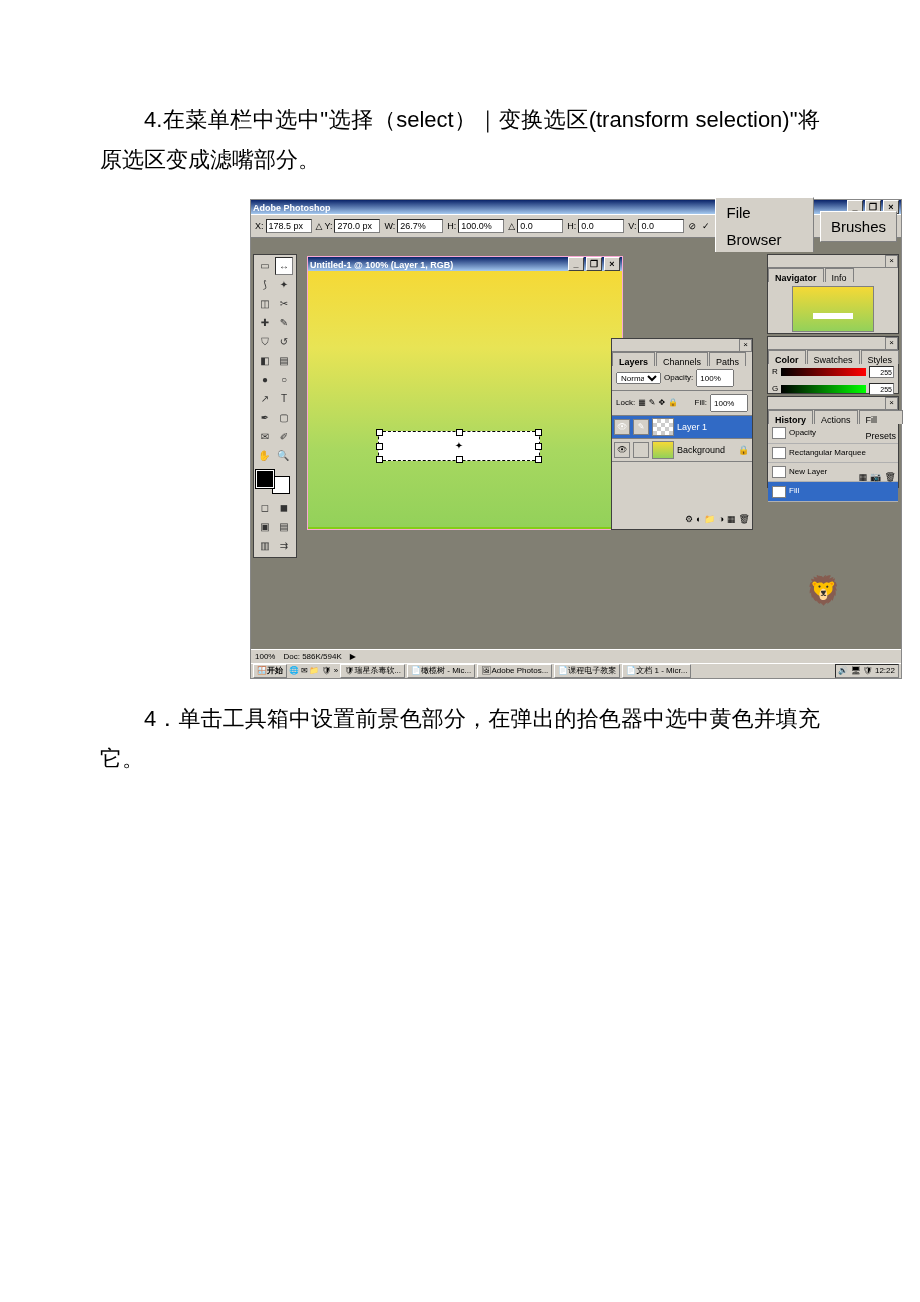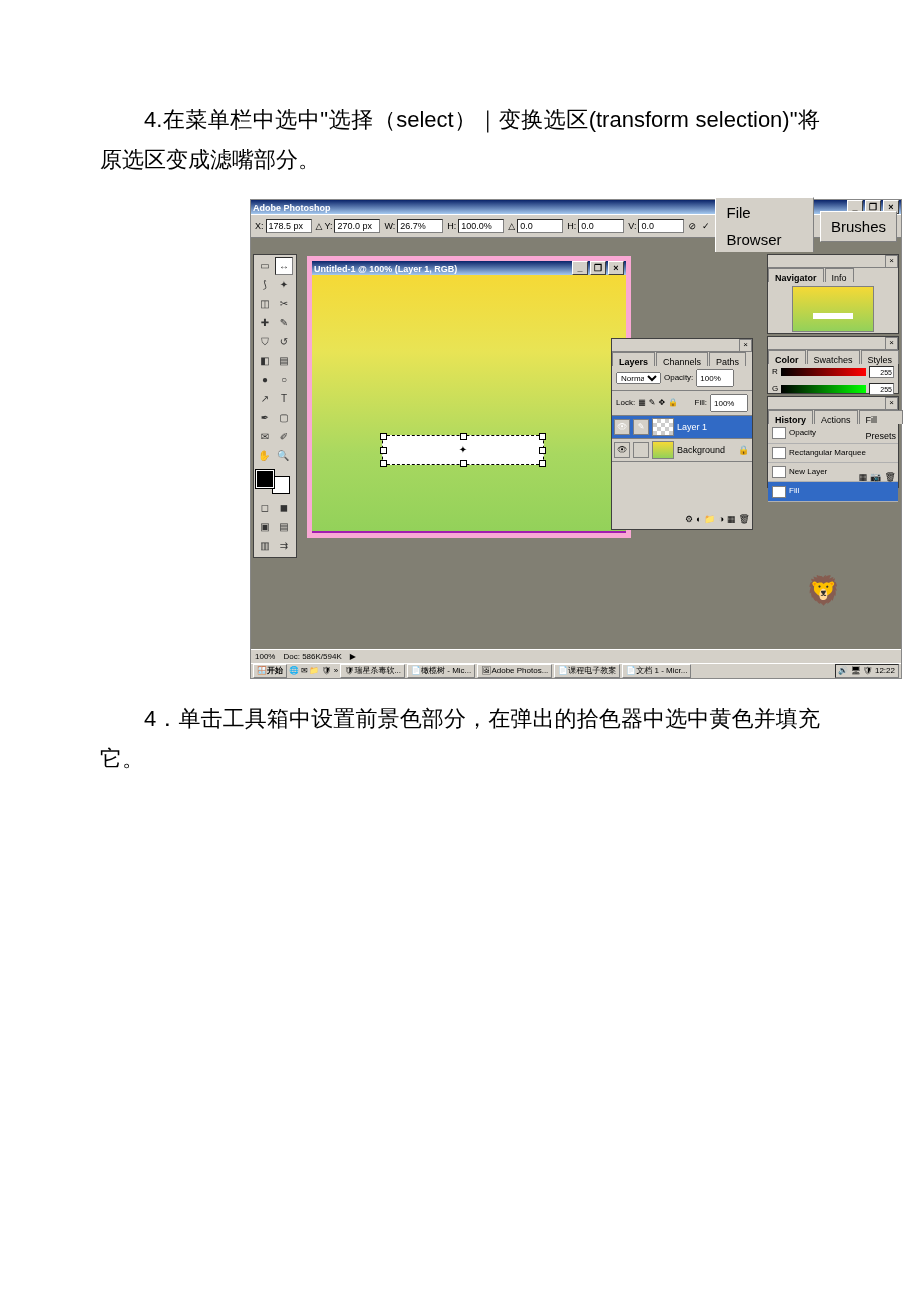--- a/index.html
+++ b/index.html
@@ -17,21 +17,21 @@
 .field input{width:40px;height:12px;font-size:9px;border:1px inset #808080;background:#fff;padding:0 2px}
 .optbar .right{margin-left:auto;display:flex;gap:6px;align-items:center}
 .tabbtn{background:#d4d0c8;border:1px solid #808080;border-top-color:#fff;border-left-color:#fff;padding:1px 10px;font-size:15px}
 .workspace{position:absolute;top:52px;left:0;right:0;bottom:28px;background:#817f73}
 .toolbox{position:absolute;left:2px;top:2px;width:38px;background:#d4d0c8;border:1px solid #404040;padding:2px;display:flex;flex-wrap:wrap;gap:1px}
 .tool{width:16px;height:16px;background:#d4d0c8;border:1px solid #d4d0c8;display:flex;align-items:center;justify-content:center;font-size:10px;color:#333;cursor:pointer}
 .tool.active{border:1px inset #808080;background:#fff}
 .swatches{width:34px;height:24px;position:relative;margin:4px 0}
 .swatch-fg{position:absolute;width:16px;height:16px;background:#000;border:1px solid #fff;outline:1px solid #000;top:0;left:0}
 .swatch-bg{position:absolute;width:16px;height:16px;background:#fff;border:1px solid #000;bottom:0;right:0}
-.docwin{position:absolute;left:56px;top:4px;width:314px;height:272px;background:#a21caf;border:5px solid #f9a8d4}
+.docwin{position:absolute;left:56px;top:4px;width:314px;height:272px;background:#84cc16;border:1px solid #f9a8d4}
 .docwin .titlebar{background:linear-gradient(#0a246a,#a6caf0)}
 .canvas{width:100%;height:256px;background:linear-gradient(#f5d936 0%,#e8e455 30%,#a8d860 70%,#93d15a 100%);position:relative}
 .selection{position:absolute;left:70px;top:160px;width:160px;height:28px;background:#fff;border:1px dashed #000}
 .handle{position:absolute;width:5px;height:5px;background:#fff;border:1px solid #000}
 .panel{position:absolute;background:#d4d0c8;border:1px solid #404040;font-size:9px}
 .panel-hdr{height:12px;display:flex;background:#d4d0c8;border-bottom:1px solid #808080}
 .panel-hdr .closex{margin-left:auto;width:11px;height:11px;background:#d4d0c8;border:1px solid #808080;font-size:8px;text-align:center;line-height:9px}
 .tabs{display:flex;height:14px;background:#d4d0c8;font-size:9px}
 .tab{padding:1px 6px;background:#d4d0c8;border:1px solid #808080;border-bottom:none;margin-right:1px}
 .tab.active{background:#d4d0c8;font-weight:bold}

